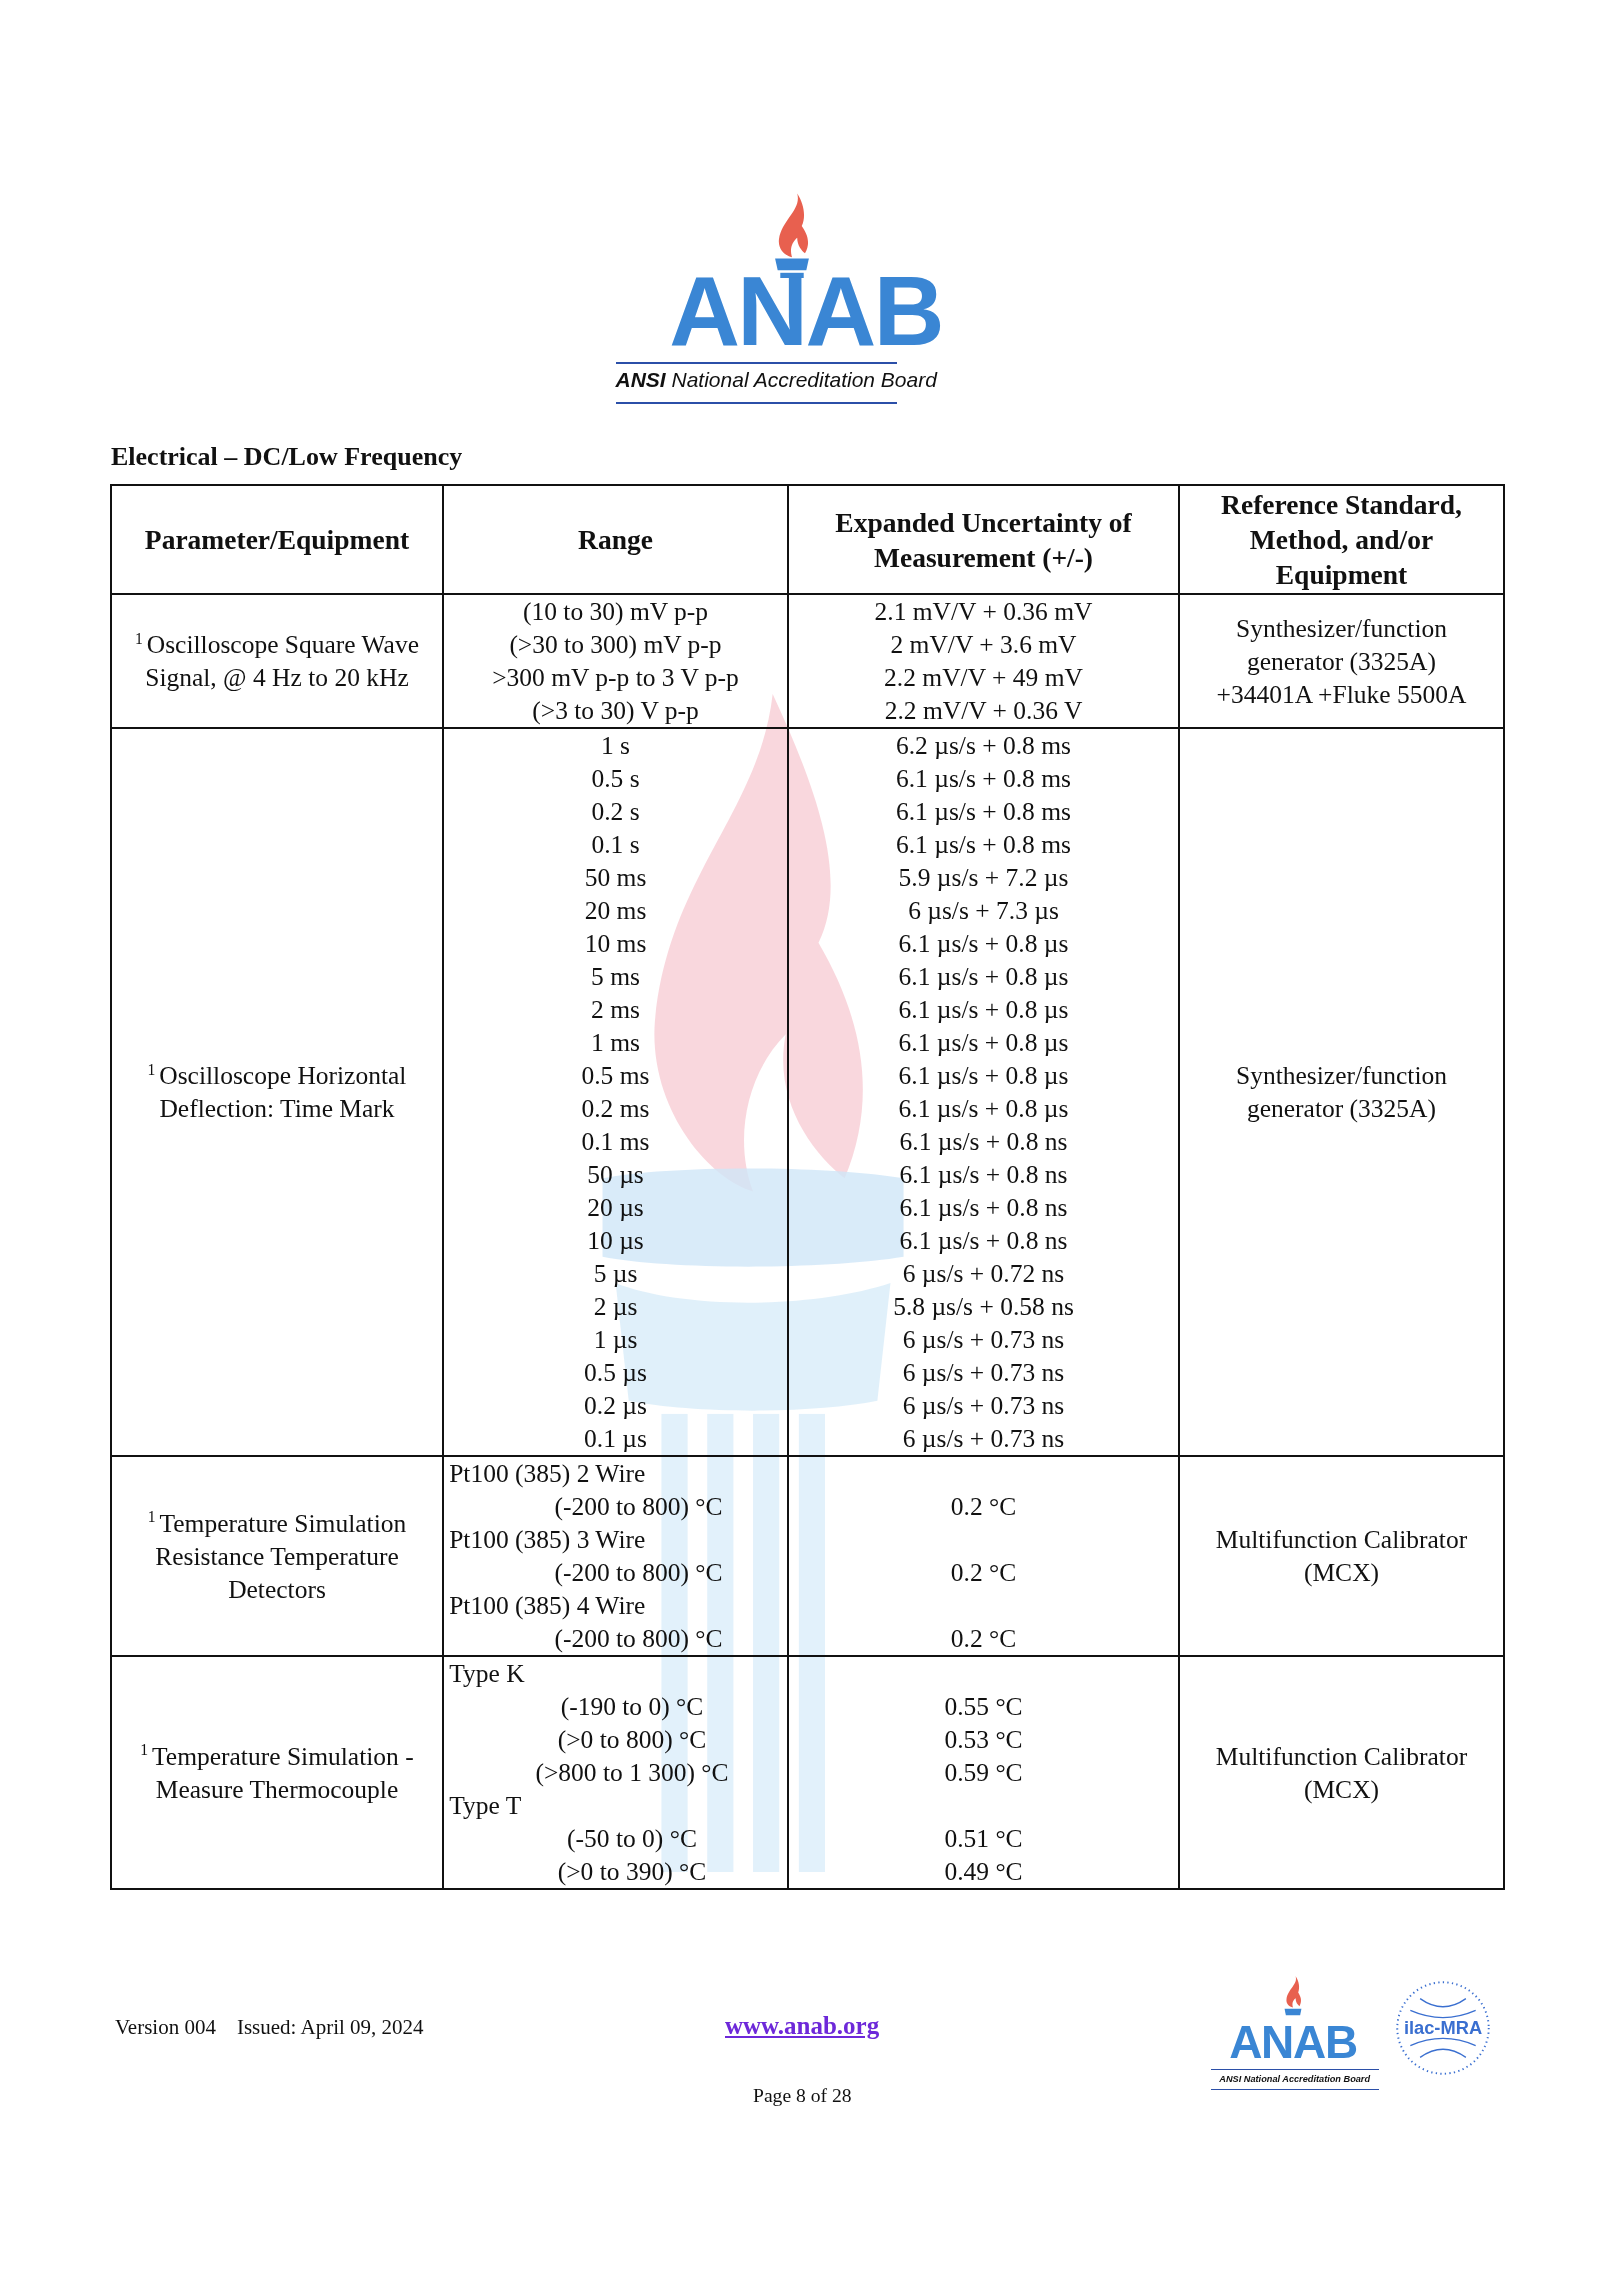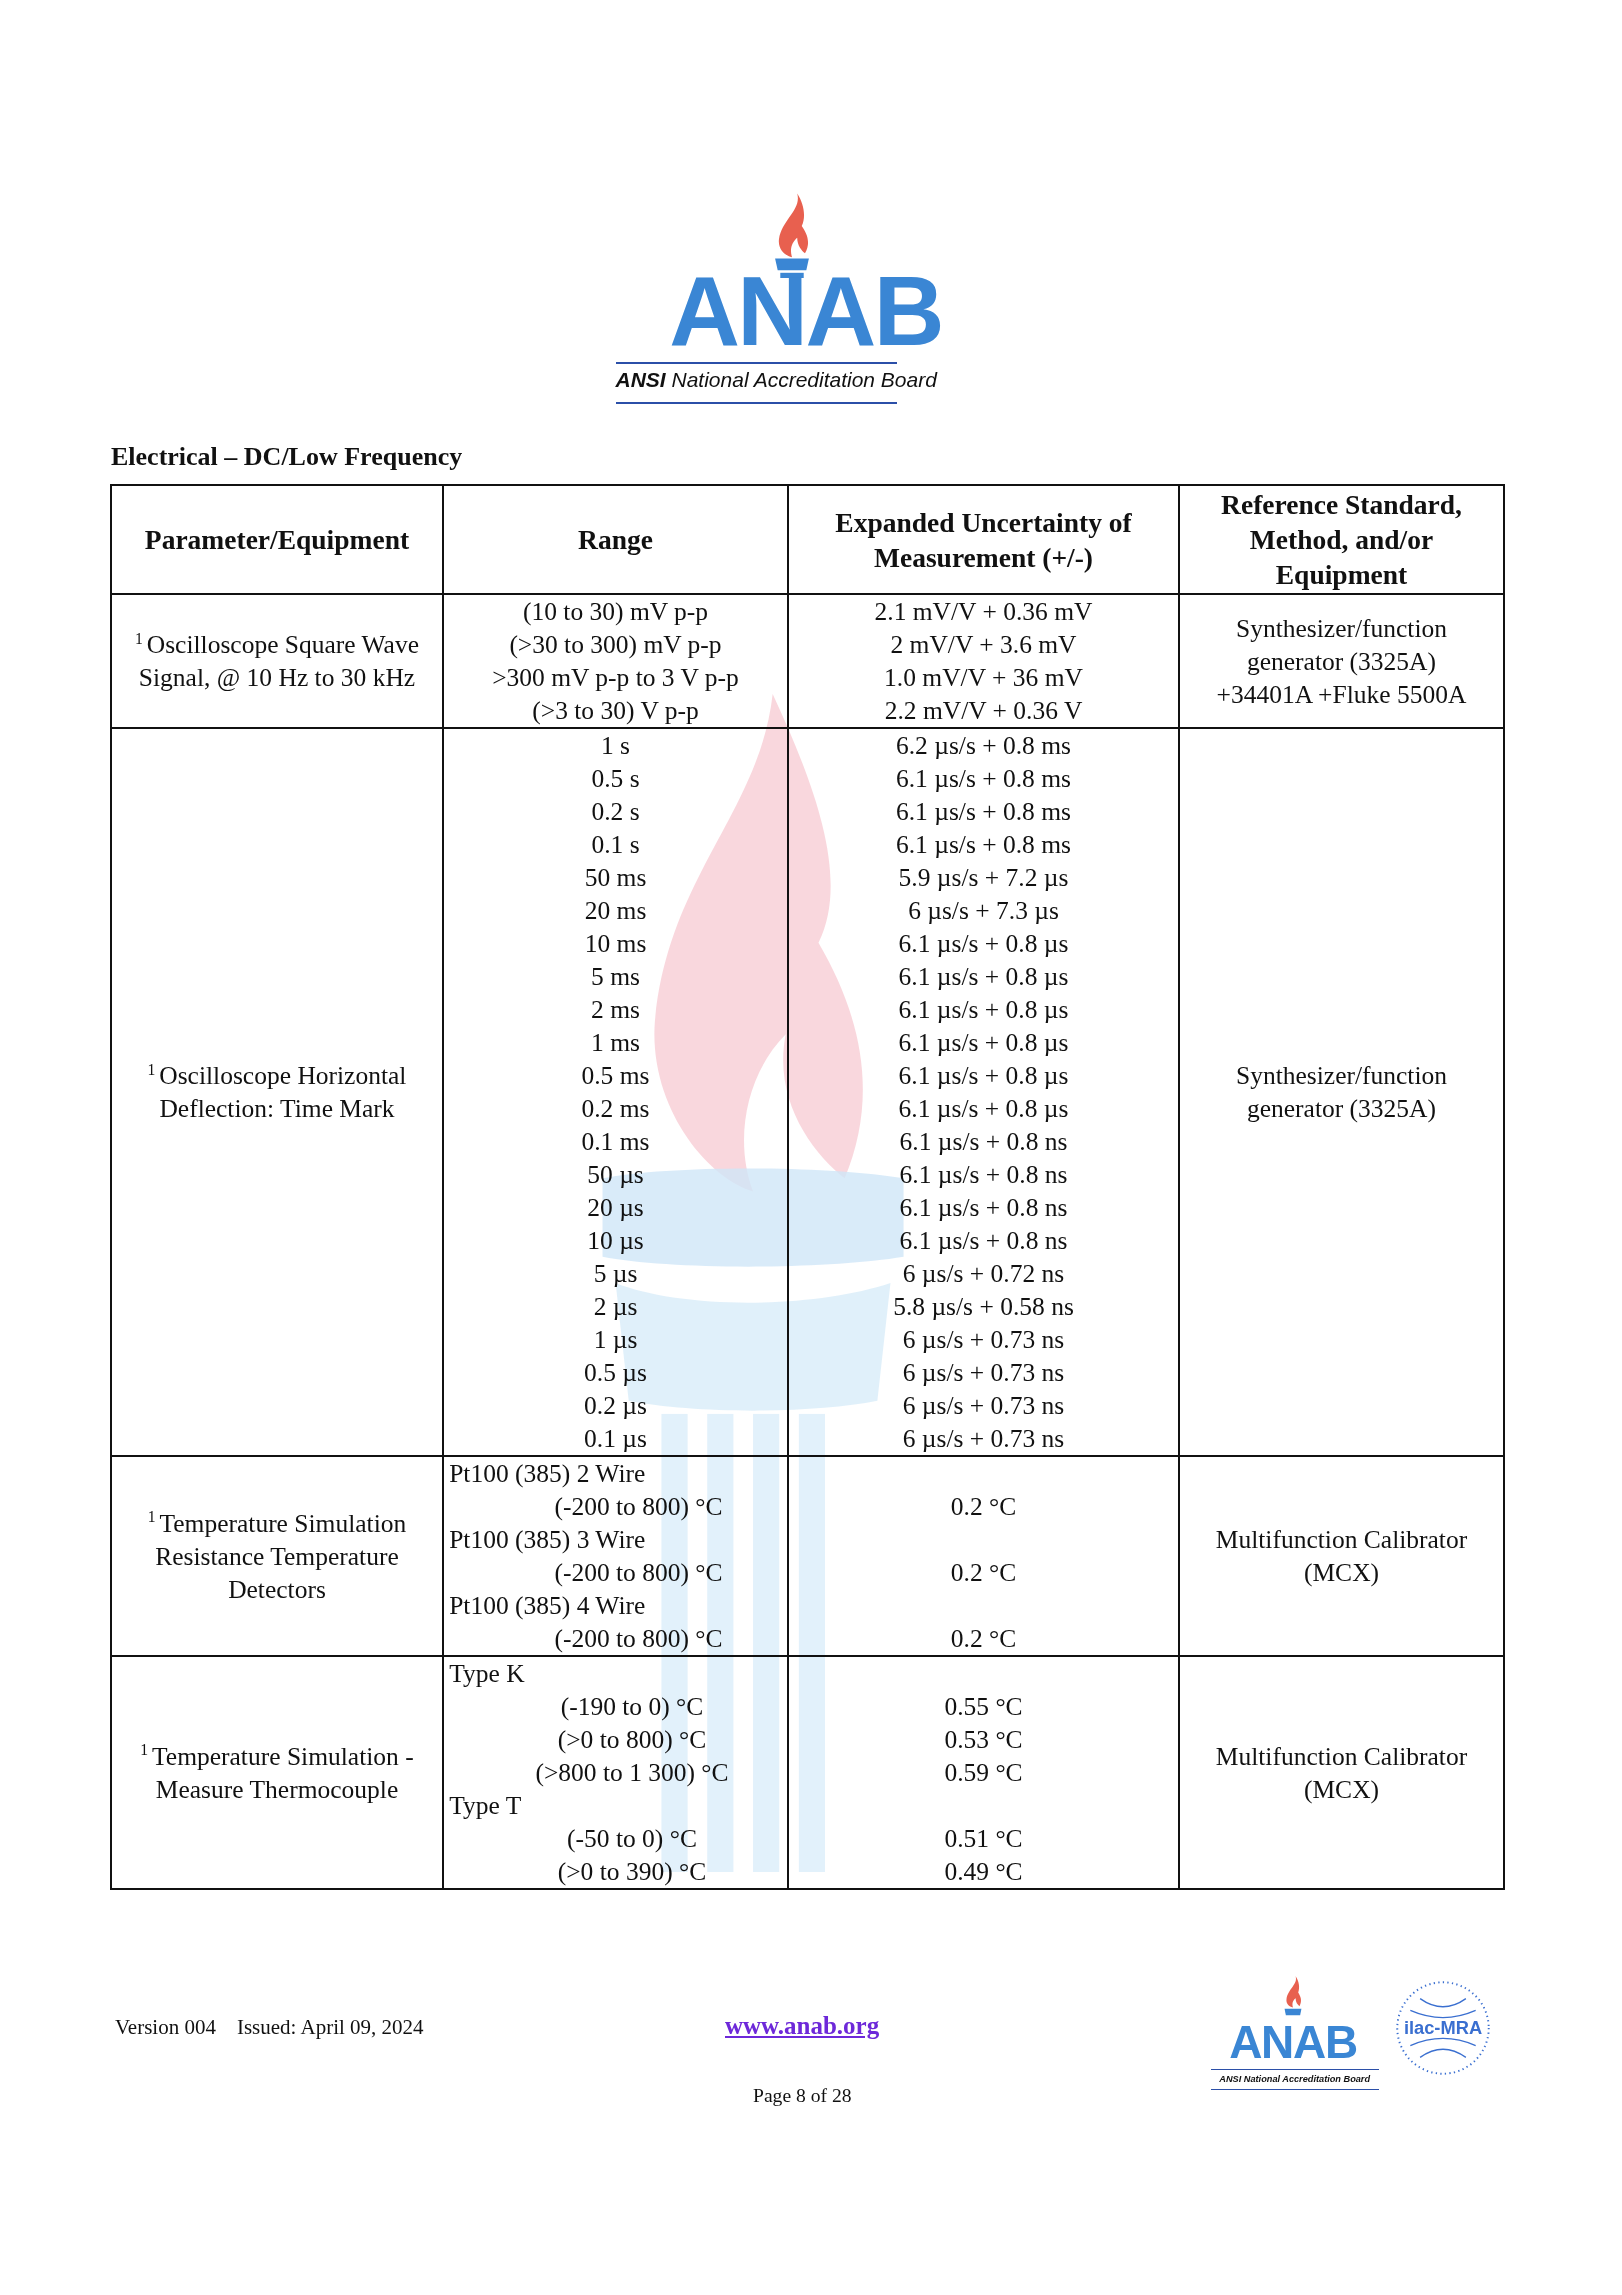--- a/index.html
+++ b/index.html
@@ -85,32 +85,32 @@
       <th>Parameter/Equipment</th>
       <th>Range</th>
       <th style="padding:0 12px">Expanded Uncertainty of Measurement (+/-)</th>
       <th style="padding:0 13px">Reference Standard, Method, and/or Equipment</th>
     </tr>
   </thead>
   <tbody>
 
     <tr style="height:132px">
       <td style="padding:0 1.3px">
-        <span class="sup">1</span><span>Oscilloscope Square Wave Signal, @ 10 Hz to 30 kHz</span>
+        <span class="sup">1</span><span>Oscilloscope Square Wave Signal, @ 4 Hz to 20 kHz</span>
       </td>
       <td class="stack">
         <span>(10 to 30) mV p-p</span>
         <span>(&gt;30 to 300) mV p-p</span>
         <span>&gt;300 mV p-p to 3 V p-p</span>
         <span>(&gt;3 to 30) V p-p</span>
       </td>
       <td class="stack">
         <span>2.1 mV/V + 0.36 mV</span>
         <span>2 mV/V + 3.6 mV</span>
-        <span>1.0 mV/V + 36 mV</span>
+        <span>2.2 mV/V + 49 mV</span>
         <span>2.2 mV/V + 0.36 V</span>
       </td>
       <td style="padding:0 15.7px">Synthesizer/function generator (3325A) +34401A +Fluke 5500A</td>
     </tr>
 
     <tr>
       <td style="padding:0 12px">
         <span class="sup">1</span><span>Oscilloscope Horizontal Deflection: Time Mark</span>
       </td>
       <td class="stack" id="r2-range">

